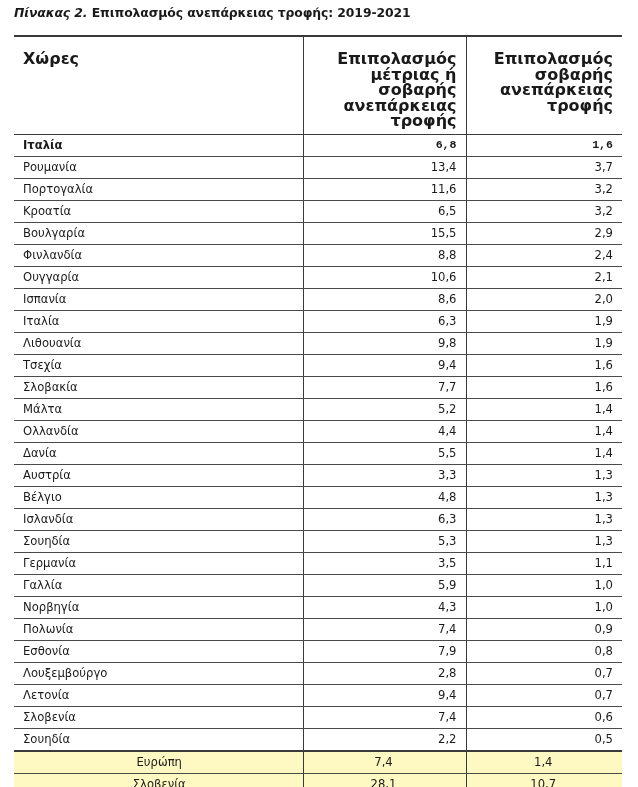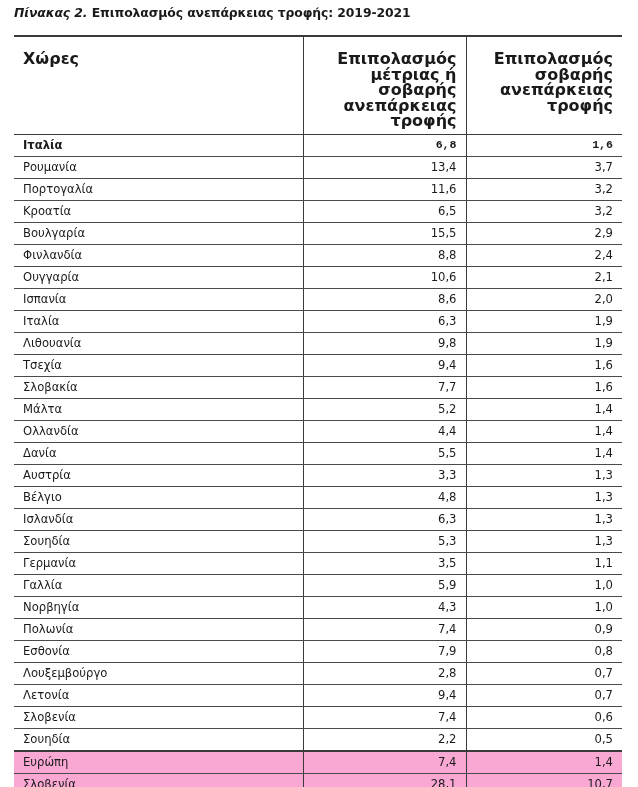--- a/index.html
+++ b/index.html
@@ -94,21 +94,21 @@
   tbody td.td-num {
     text-align: right;
     padding-right: 9px;
     border-left: 1.3px solid #3a3a3a;
   }
 
   tbody tr.row-highlight td.td-country { font-weight: bold; }
   tbody tr.row-highlight td.td-num     { font-weight: bold; font-family: Liberation Mono, monospace; }
 
   
-  tbody tr.row-region td { background: #f9a8d4; }
+  tbody tr.row-region td { background: #fef9c3; text-align: center; }
   tbody tr.row-region-first td { border-top: 2px solid #3a3a3a; }
 </style>
 </head>
 <body>
 
 <div class="page">
 
   <div class="table-caption">
     <span class="caption-label">Πίνακας 2.</span><span class="caption-text"> Επιπολασμός ανεπάρκειας τροφής: 2019-2021</span>
   </div>

